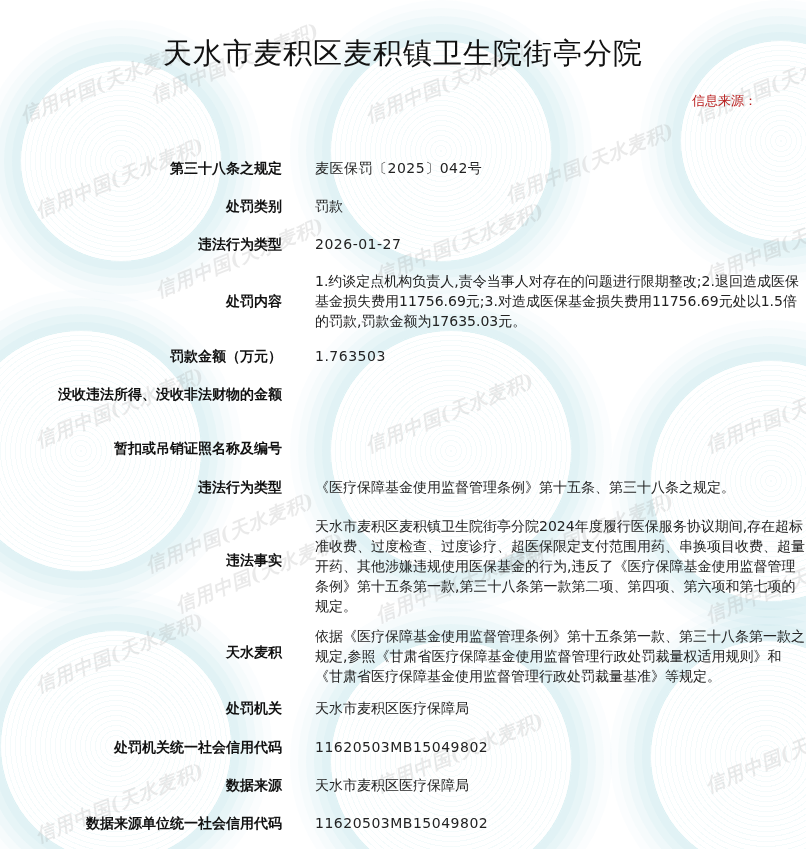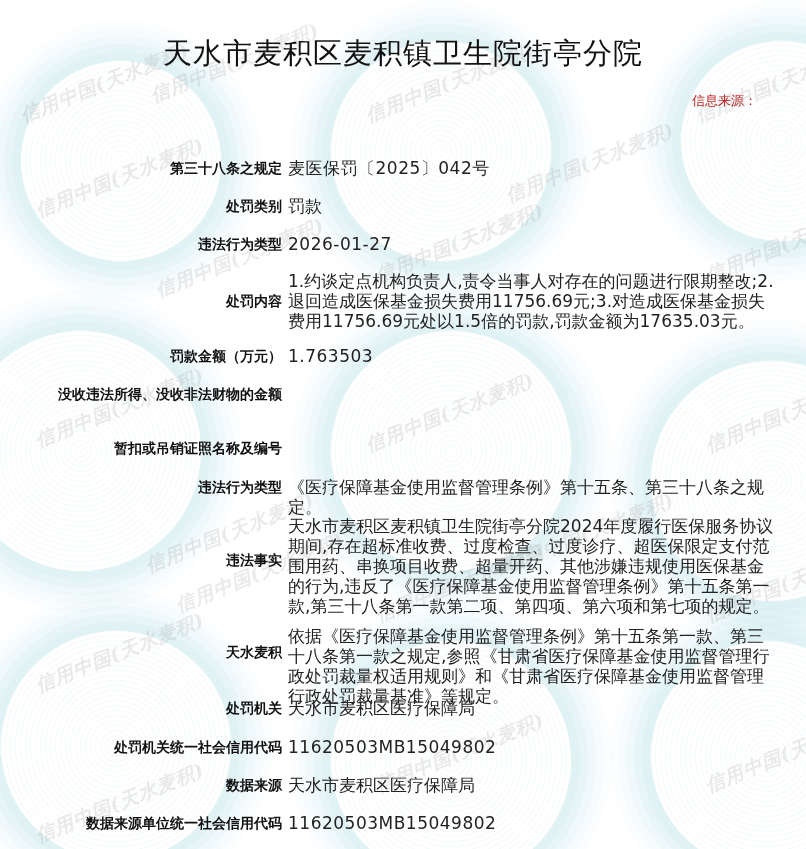--- a/index.html
+++ b/index.html
@@ -82,23 +82,23 @@
       right: 524px; 
       text-align: right;
       font-weight: bold;
       font-size: 14px;
       color: #111111;
       line-height: 20px;
       white-space: nowrap;
     }
     .row .value {
       position: absolute;
-      left: 288px;
+      left: 315px;
       width: 490px;
-      font-size: 17px;
+      font-size: 14px;
       color: #222222;
       line-height: 20px;
     }
     .row .value.mono {
       letter-spacing: 0.5px;
     }
   </style>
 </head>
 <body>
 

